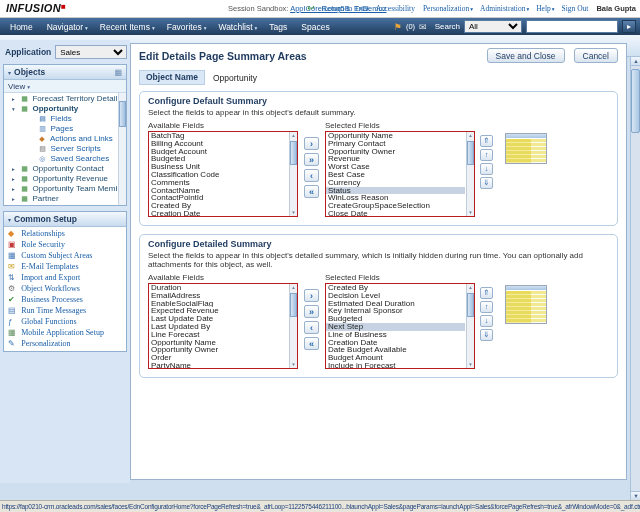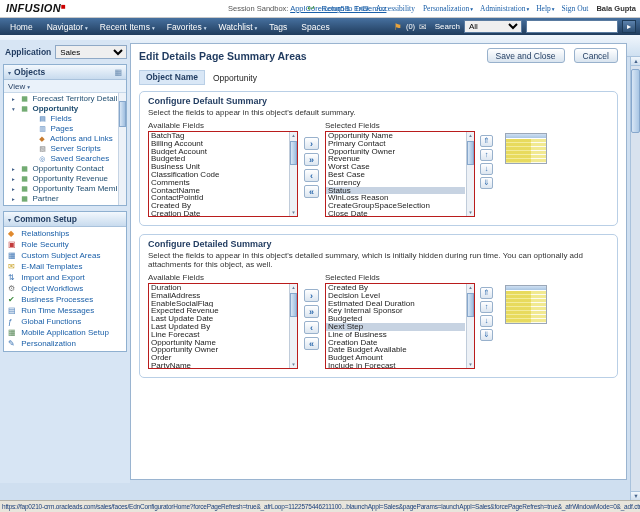--- a/index.html
+++ b/index.html
@@ -61,21 +61,21 @@
   .ti { height:10px; line-height:10px; font-size:8px; white-space:nowrap; overflow:hidden; cursor:pointer; color:#1f4d70; }
   .ti .arr { display:inline-block; width:7px; font-size:5.5px; color:#44628a; }
   .ti .tico { display:inline-block; width:9px; font-size:7px; }
   .t-link .tlb { color:#1a5fa8; }
   .t-bold .tlb { font-weight:bold; }
   .tree-scroll { position:absolute; right:0; top:0; bottom:0; width:8px; background:#edf2f8; border-left:1px solid #c6d4e4; }
   .ts-thumb { position:absolute; top:8px; left:0; width:7px; height:26px; background:linear-gradient(90deg,#d8e6f5,#a0bfe0); border:1px solid #86a7cc; cursor:grab; }
   .cs-list { padding:1px 0 2px; }
   .ci { height:11px; line-height:11px; font-size:8px; white-space:nowrap; overflow:hidden; padding-left:4px; cursor:pointer; }
   .ci .tico { display:inline-block; width:11px; font-size:8px; }
-  .ci .tlb { color:#1a5fa8; }
+  .ci .tlb { color:#1a5fa8;font-family:Liberation Serif, serif; }
 
   
   .mainwrap { flex:1; padding:3px 3px 3px 0; }
   .main { position:relative; width:100%; height:100%; background:#fff; border:1px solid #9ab4d0; overflow:hidden; }
   .main-hd { position:relative; height:22px; }
   .main-title { padding:6px 0 0 8px; font-size:10.5px; font-weight:bold; color:#1f3a5f; }
   .btns { position:absolute; top:4px; right:8px; display:flex; gap:9px; }
   .btn { height:15px; padding:0 8px; font-size:8.5px; color:#1f3a5f; background:linear-gradient(#ffffff,#d9e4ef); border:1px solid #98b1cc; border-radius:3px; cursor:pointer; font-family:"Liberation Sans",sans-serif; }
   .objname { display:flex; align-items:center; margin:4px 8px 6px; height:15px; }
   .on-lbl { background:#d9e7f6; border:1px solid #b9cfe6; padding:0 6px; height:15px; line-height:13px; font-size:8.5px; font-weight:bold; color:#1f3a5f; }

